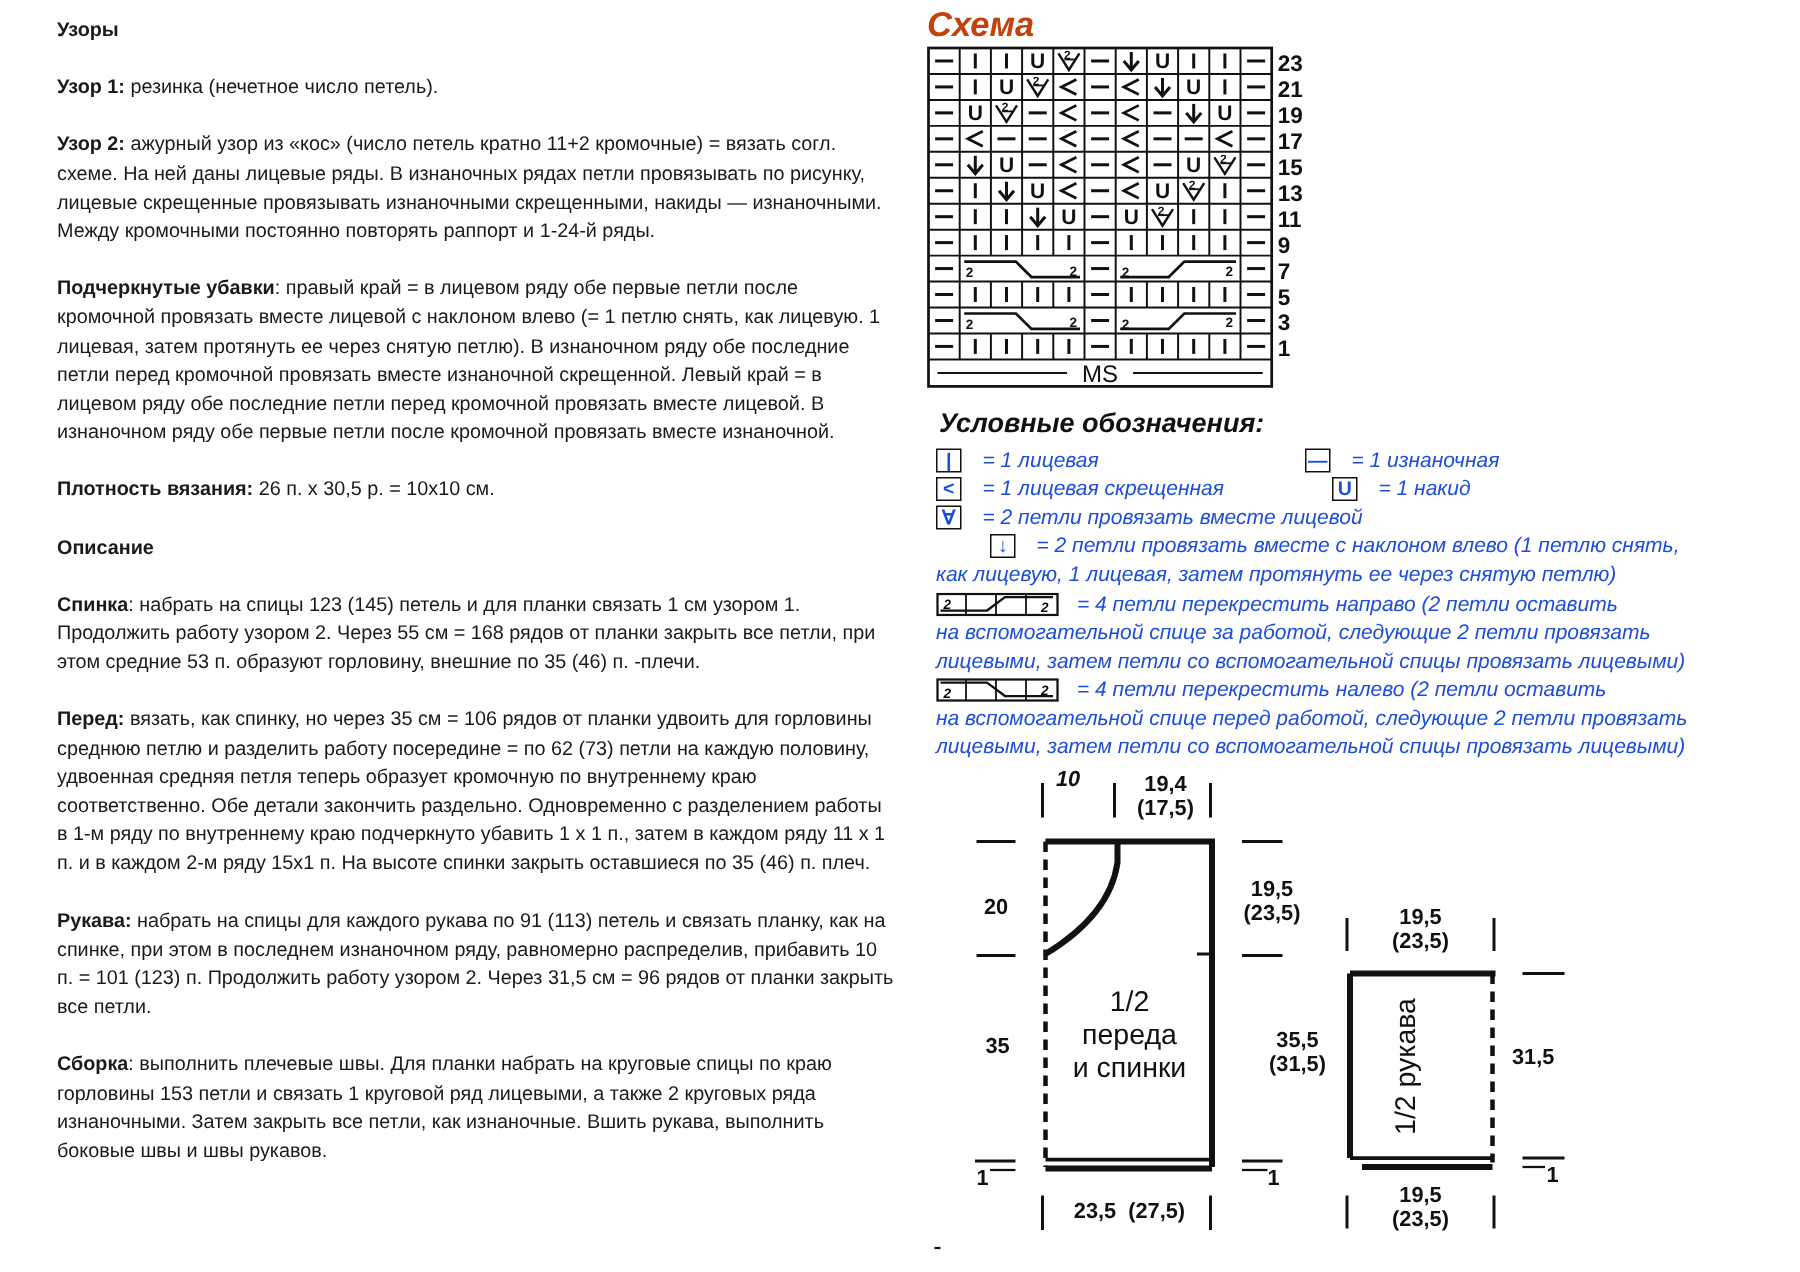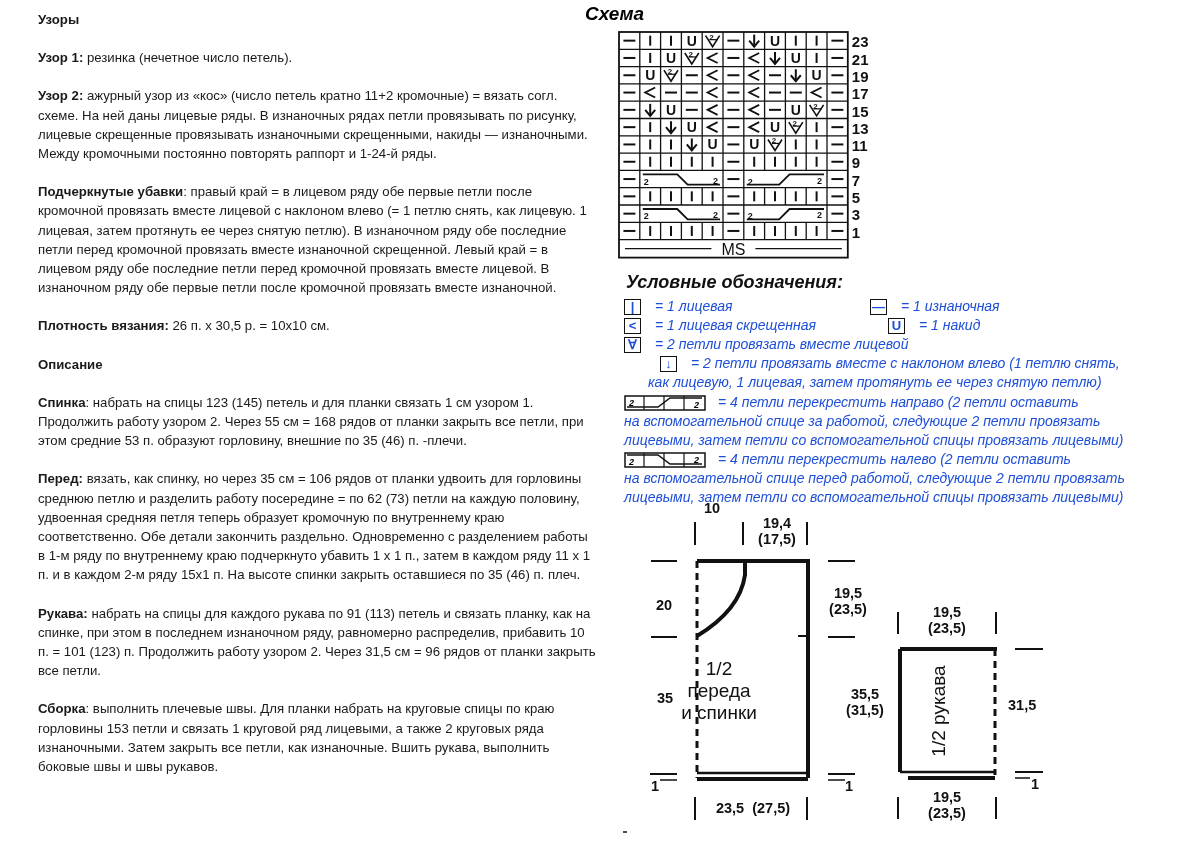--- a/index.html
+++ b/index.html
@@ -2,21 +2,21 @@
 <html><head>
 <meta charset="utf-8">
 <style>
   html, body { margin: 0; padding: 0; background: #ffffff; }
   body { width: 1200px; height: 848px; position: relative; overflow: hidden; color: #1a1a1a; }
   .text-col { position: absolute; left: 38px; top: 10px; width: 560px; font-family: "Liberation Sans", sans-serif; font-size: 13.2px; line-height: 19.2px; }
   .text-col p { margin: 0 0 19px 0; }
   .text-col b { font-weight: bold; }
   .h { font-weight: bold; }
 
-  .schema-title { position: absolute; left: 585px; top: 3px; font-family: "Liberation Sans", sans-serif; font-weight: bold; font-style: italic; font-size: 19px; color: #000000; }
+  .schema-title { position: absolute; left: 618px; top: 3px; font-family: "Liberation Sans", sans-serif; font-weight: bold; font-style: italic; font-size: 23px; color: #c2410c; }
   #chart-svg { position: absolute; left: 0; top: 0; }
 
   .legend-title { position: absolute; left: 626px; top: 272px; font-family: "Liberation Sans", sans-serif; font-weight: bold; font-style: italic; font-size: 18px; color: #111; }
   .leg { position: absolute; font-family: "Liberation Sans", sans-serif; font-style: italic; font-size: 14px; color: #1d4ed8; white-space: nowrap; line-height: 18px; }
   .sym { display: inline-block; width: 15px; height: 14px; border: 1.5px solid #111; text-align: center; line-height: 14px; font-style: normal; font-weight: bold; font-size: 13px; vertical-align: middle; margin-right: 14px; box-sizing: content-box; }
   .cable-sym { display: inline-block; vertical-align: middle; margin-right: 12px; }
 
   .dim { position: absolute; font-family: "Liberation Sans", sans-serif; font-weight: bold; font-size: 14.5px; color: #111; text-align: center; line-height: 16px; white-space: nowrap; }
   .piece-label { position: absolute; font-family: "Liberation Sans", sans-serif; font-size: 19px; color: #111; text-align: center; line-height: 22px; }
   .sleeve-label { position: absolute; font-family: "Liberation Sans", sans-serif; font-size: 19px; color: #111; transform: rotate(-90deg); white-space: nowrap; }
@@ -381,21 +381,21 @@
   </g>
 </svg>
 
 <div class="legend-title">Условные обозначения:</div>
 <div class="leg" style="left:624px; top:297px;"><span class="sym">|</span><span>= 1 лицевая</span></div>
 <div class="leg" style="left:870px; top:297px;"><span class="sym">—</span><span>= 1 изнаночная</span></div>
 <div class="leg" style="left:624px; top:316px;"><span class="sym">&lt;</span><span>= 1 лицевая скрещенная</span></div>
 <div class="leg" style="left:888px; top:316px;"><span class="sym">U</span><span>= 1 накид</span></div>
 <div class="leg" style="left:624px; top:335px;"><span class="sym">∀</span><span>= 2 петли провязать вместе лицевой</span></div>
 <div class="leg" style="left:624px; top:354px;padding-left:36px;"><span class="sym">↓</span><span>= 2 петли провязать вместе с наклоном влево (1 петлю снять,</span></div>
-<div class="leg" style="left:624px; top:373px;margin-left:24px;">как лицевую, 1 лицевая, затем протянуть ее через снятую петлю)</div>
+<div class="leg" style="left:624px; top:373px;">как лицевую, 1 лицевая, затем протянуть ее через снятую петлю)</div>
 
 <div class="leg" style="left:624px; top:393px;">
   <svg class="cable-sym" width="82" height="16">
     <rect x="1" y="1" width="80" height="14" fill="none" stroke="#111" stroke-width="1.5"></rect>
     <line x1="20" y1="1" x2="20" y2="15" stroke="#111" stroke-width="1.2"></line>
     <line x1="40" y1="1" x2="40" y2="15" stroke="#111" stroke-width="1.2"></line>
     <line x1="60" y1="1" x2="60" y2="15" stroke="#111" stroke-width="1.2"></line>
     <polyline points="3,12 34,12 46,3 78,3" fill="none" stroke="#111" stroke-width="1.5"></polyline>
     <text x="5" y="11" font-size="9" font-family="Liberation Sans, sans-serif" font-weight="bold">2</text>
     <text x="70" y="13" font-size="9" font-family="Liberation Sans, sans-serif" font-weight="bold">2</text>
@@ -411,39 +411,39 @@
     <line x1="40" y1="1" x2="40" y2="15" stroke="#111" stroke-width="1.2"></line>
     <line x1="60" y1="1" x2="60" y2="15" stroke="#111" stroke-width="1.2"></line>
     <polyline points="3,3 34,3 46,12 78,12" fill="none" stroke="#111" stroke-width="1.5"></polyline>
     <text x="5" y="13" font-size="9" font-family="Liberation Sans, sans-serif" font-weight="bold">2</text>
     <text x="70" y="11" font-size="9" font-family="Liberation Sans, sans-serif" font-weight="bold">2</text>
   </svg><span>= 4 петли перекрестить налево (2 петли оставить</span>
 </div>
 <div class="leg" style="left:624px; top:469px;">на вспомогательной спице перед работой, следующие 2 петли провязать</div>
 <div class="leg" style="left:624px; top:488px;">лицевыми, затем петли со вспомогательной спицы провязать лицевыми)</div>
 
-<div class="dim" style="left:704px; top:500px;">10</div>
+<div class="dim" style="left:704px; top:512px;font-style:italic;">10</div>
 <div class="dim" style="left:748px; top:515px; width:58px;">
     <div>19,4</div>
     <div>(17,5)</div>
   </div>
 <div class="dim" style="left:656px; top:597px;">20</div>
 <div class="dim" style="left:818px; top:585px; width:60px;">
     <div>19,5</div>
     <div>(23,5)</div>
   </div>
 <div class="dim" style="left:657px; top:690px;">35</div>
 <div class="dim" style="left:835px; top:686px; width:60px;">
     <div>35,5</div>
     <div>(31,5)</div>
   </div>
 <div class="dim" style="left:651px; top:778px;">1</div>
 <div class="dim" style="left:845px; top:778px;">1</div>
 <div class="dim" style="left:700px; top:800px; width:106px; white-space:pre;">23,5  (27,5)</div>
-<div class="piece-label" style="left:666px; top:658px; width:106px;">
+<div class="piece-label" style="left:700px; top:658px; width:106px;">
     <div>1/2</div>
     <div>переда</div>
     <div>и спинки</div>
   </div>
 
 <div class="dim" style="left:917px; top:604px; width:60px;">
     <div>19,5</div>
     <div>(23,5)</div>
   </div>
 <div class="dim" style="left:1008px; top:697px;">31,5</div>

